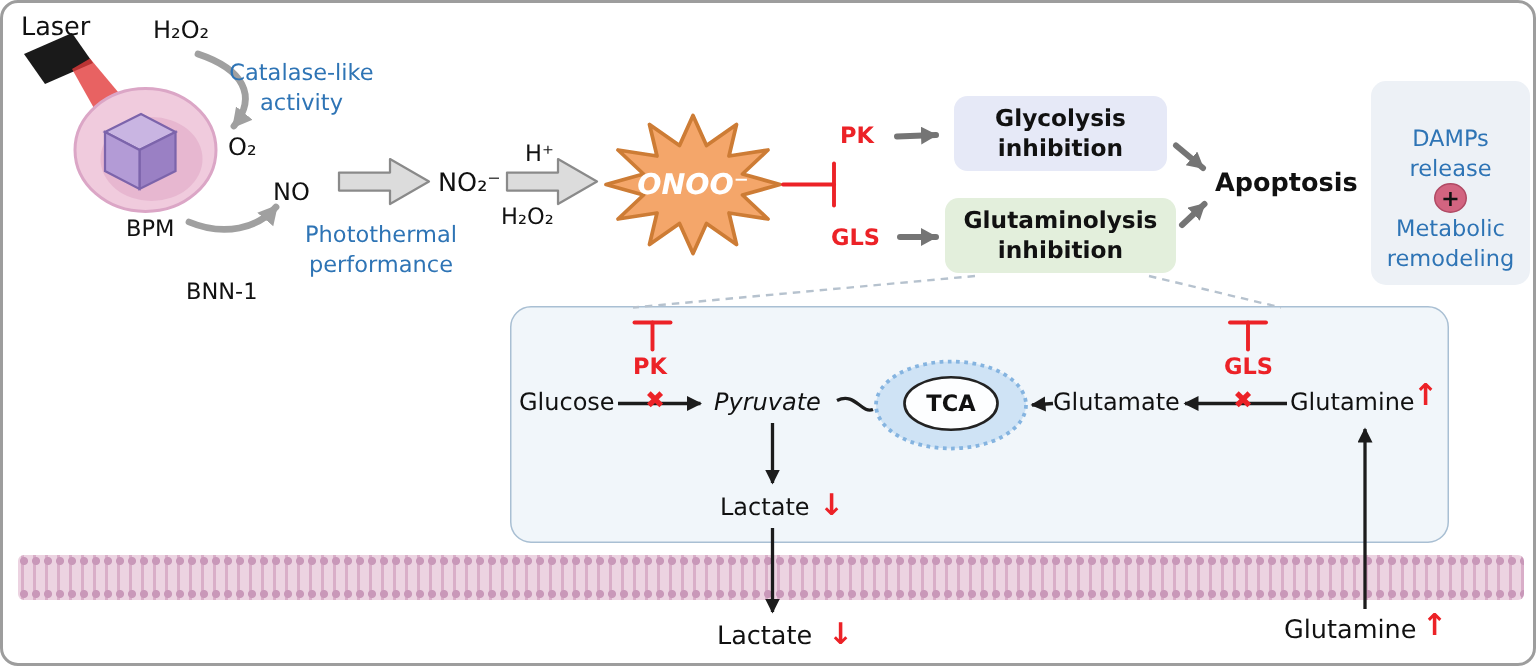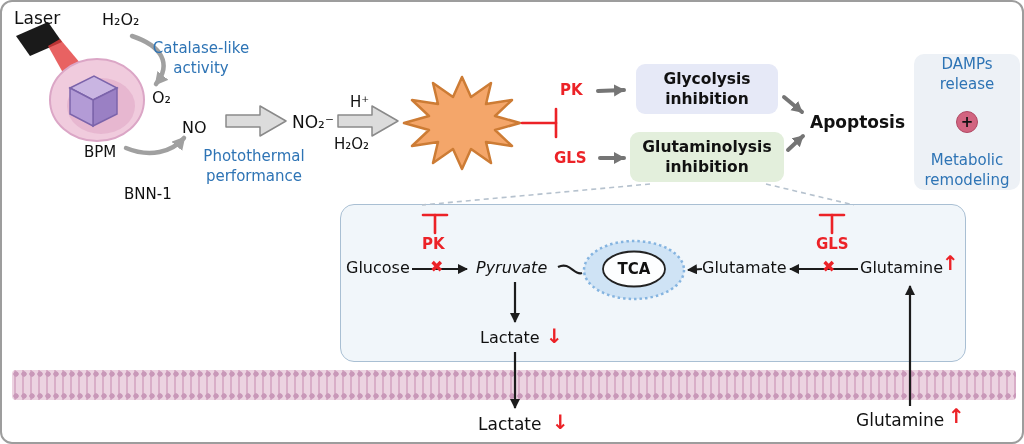--- a/index.html
+++ b/index.html
@@ -14,21 +14,21 @@
   .blue{color:var(--blue);font-weight:400;font-size:15px;text-align:center;line-height:20px;}
   .red-lbl{color:var(--red);font-weight:700;font-size:15px;white-space:nowrap;}
   .xmark{color:var(--red);font-weight:700;font-size:16px;line-height:16px;}
   .trend{color:var(--red);font-weight:700;font-size:20px;line-height:20px;}
   .onoo-text{width:108px;text-align:center;color:#fff;font-style:italic;font-weight:700;font-size:19px;}
   .ibox{border-radius:9px;display:flex;align-items:center;justify-content:center;text-align:center;
         font-size:15.5px;font-weight:600;color:#111;line-height:20px;}
   .box-glyco{background:var(--glycolysis-bg);}
   .box-gluta{background:var(--glutaminolysis-bg);}
   .damps{background:var(--damps-bg);border-radius:10px;display:flex;flex-direction:column;
-         align-items:center;justify-content:space-between;padding:0 6px;box-sizing:border-box;}
+         align-items:center;justify-content:space-between;padding:28px 6px;box-sizing:border-box;}
   .plus-circle{width:22px;height:22px;border-radius:50%;background:var(--plus-bg);border:1.5px solid #b04a64;
                color:#111;font-weight:700;font-size:15px;display:flex;align-items:center;justify-content:center;box-sizing:border-box;}
   .bigbox{background:var(--bigbox-bg);border:1.5px solid var(--bigbox-border);border-radius:14px;box-sizing:border-box;}
   .tca-lbl{width:56px;text-align:center;font-size:15px;font-weight:600;color:#111;}
   .membrane{background-color:var(--membrane-light);
     background-image:
       radial-gradient(circle at 4px 4px, var(--membrane-dot) 2.4px, transparent 3px),
       radial-gradient(circle at 4px 4px, var(--membrane-dot) 2.4px, transparent 3px),
       repeating-linear-gradient(90deg, var(--membrane-light) 0 2px, var(--membrane-dark) 2px 4px, var(--membrane-light) 4px 8px);
     background-position:0 0, 0 22px, 0 0;
@@ -148,20 +148,21 @@
   <div class="abs layer-txt lbl" style="left:100px;top:8px;">H₂O₂</div>
   <div class="abs layer-txt blue" style="left:136px;top:36px;width:126px;">Catalase-like activity</div>
   <div class="abs layer-txt lbl" style="left:150px;top:86px;">O₂</div>
   <div class="abs layer-txt lbl" style="left:180px;top:116px;">NO</div>
   <div class="abs layer-txt blue" style="left:188px;top:144px;width:128px;">Photothermal performance</div>
   <div class="abs layer-txt lbl sm" style="left:82px;top:140px;">BPM</div>
   <div class="abs layer-txt lbl sm" style="left:122px;top:182px;">BNN-1</div>
   <div class="abs layer-txt lbl lg" style="left:290px;top:110px;">NO₂⁻</div>
   <div class="abs layer-txt lbl sm" style="left:348px;top:90px;">H⁺</div>
   <div class="abs layer-txt lbl sm" style="left:332px;top:132px;">H₂O₂</div>
+  <div class="abs layer-txt onoo-text" style="left:406px;top:110px;">ONOO⁻</div>
   <div class="abs layer-txt red-lbl" style="left:558px;top:79px;">PK</div>
   <div class="abs layer-txt red-lbl" style="left:552px;top:147px;">GLS</div>
   <div class="abs layer-txt lbl lg" style="left:808px;top:110px;font-weight:600;">Apoptosis</div>
 
   <div class="abs layer-txt red-lbl" style="left:420px;top:233px;">PK</div>
   <div class="abs layer-txt lbl" style="left:344px;top:256px;">Glucose</div>
   <div class="abs layer-txt xmark" style="left:428px;top:257px;">✖</div>
   <div class="abs layer-txt lbl" style="left:474px;top:256px;font-style:italic;">Pyruvate</div>
   <div class="abs layer-txt tca-lbl" style="left:604px;top:258px;">TCA</div>
   <div class="abs layer-txt lbl" style="left:700px;top:256px;">Glutamate</div>

